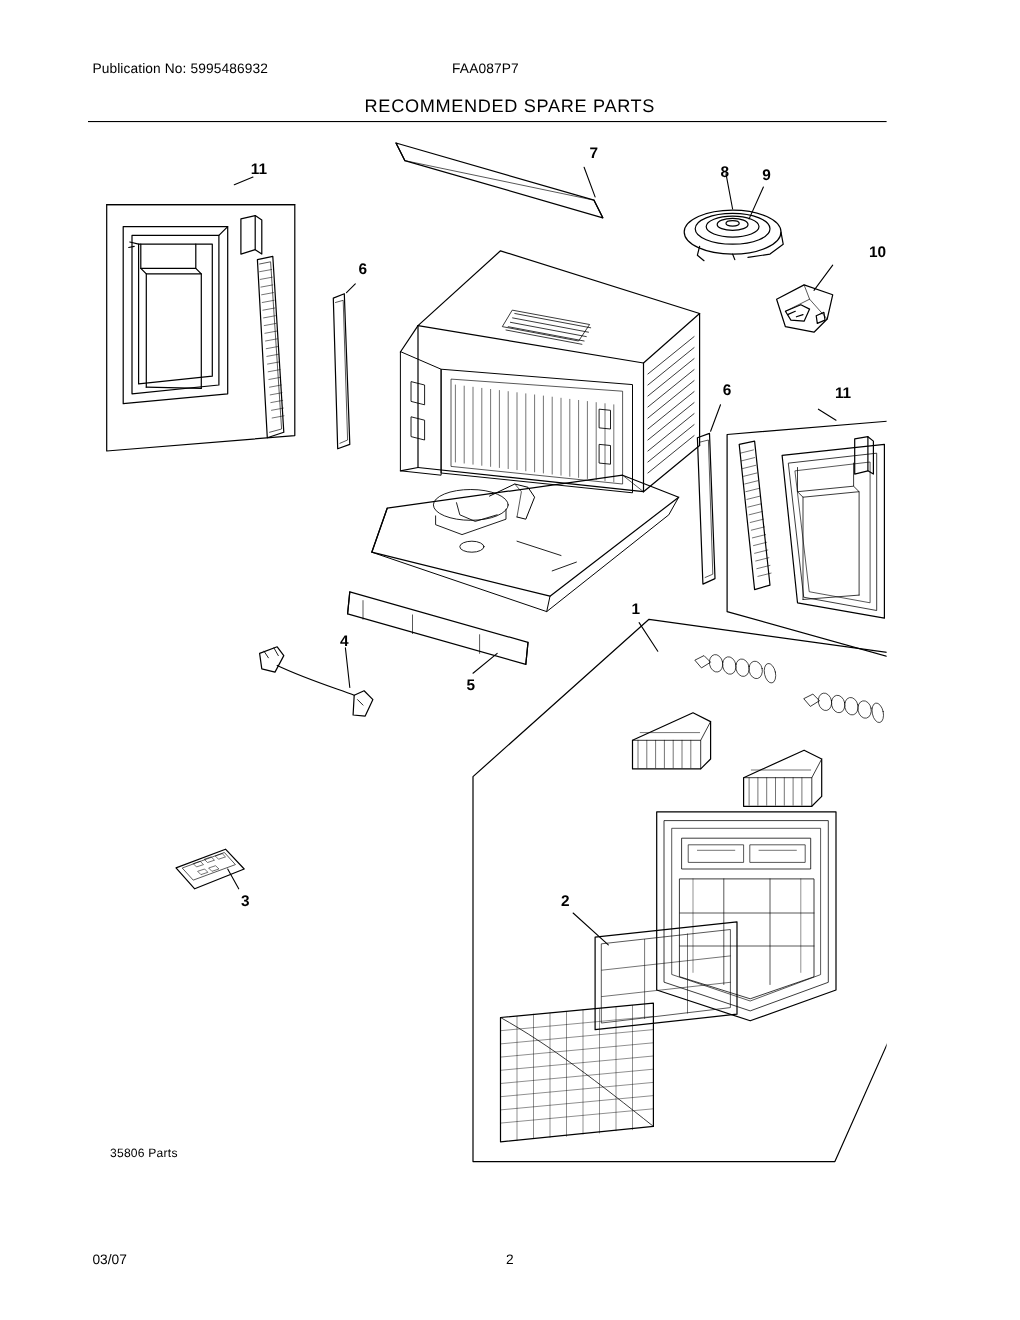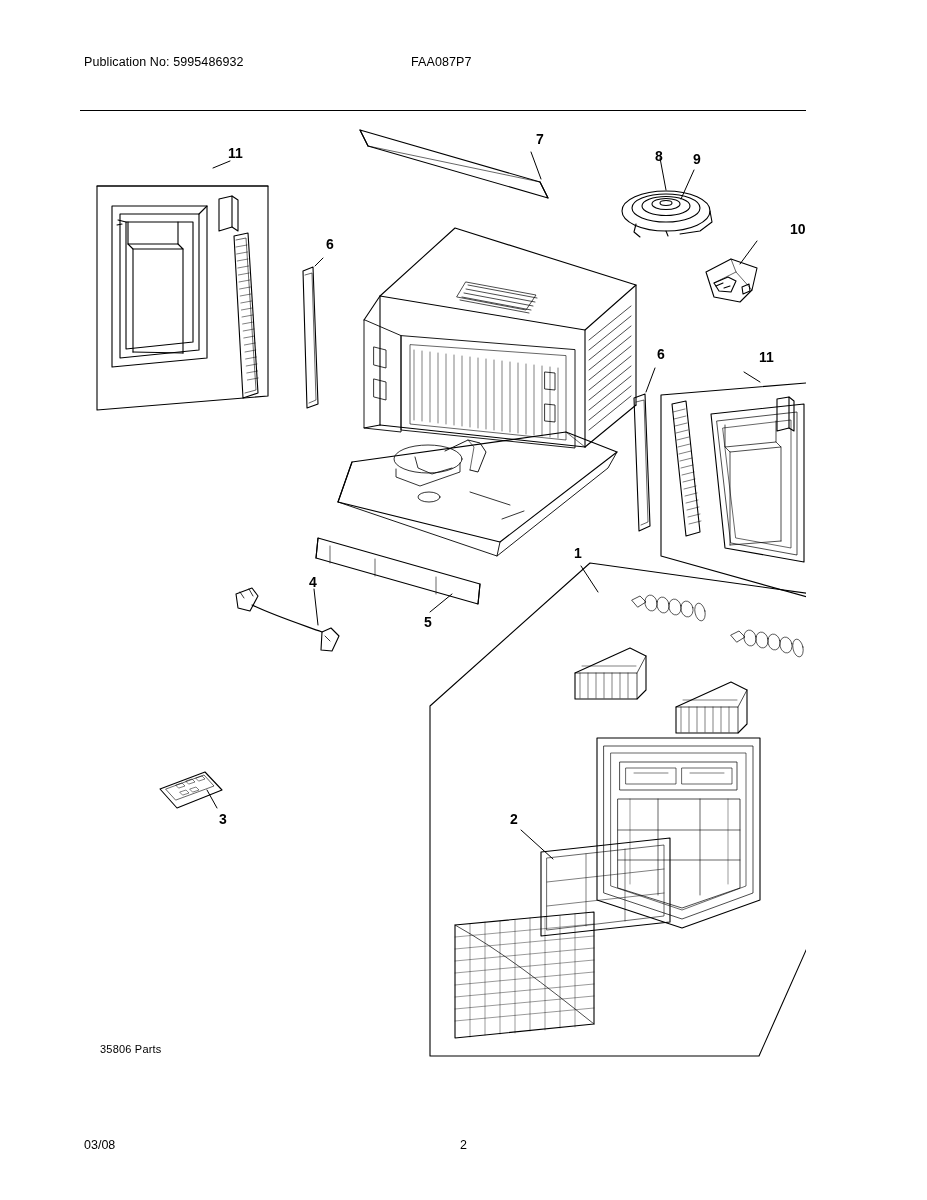--- a/index.html
+++ b/index.html
@@ -90,20 +90,21 @@
     font-family: "Liberation Sans", sans-serif;
   }
 </style>
 </head>
 <body>
 
 <div class="page">
 
   <div class="pub-no">Publication No: 5995486932</div>
   <div class="model-no">FAA087P7</div>
+  <div class="doc-title">RECOMMENDED SPARE PARTS</div>
   <div class="title-rule"></div>
 
   <svg class="drawing" viewBox="0 0 927 1200" xmlns="http://www.w3.org/2000/svg">
     <g fill="none" stroke="#000000" stroke-width="1.1" stroke-linejoin="round" stroke-linecap="round">
 
       <g>
         <path d="M97 186 L268 186 L268 396 L97 410 Z" fill="#fff"></path>
         <path d="M97 186 L268 186"></path>
         <path d="M112 206 L207 206 L207 358 L112 367 Z"></path>
         <path d="M120 214 L199 214 L199 350 L120 358 Z"></path>
@@ -466,16 +467,16 @@
   <div class="callout" style="left:326px; top:236px;">6</div>
   <div class="callout" style="left:657px; top:346px;">6</div>
   <div class="callout" style="left:536px; top:131px;">7</div>
   <div class="callout" style="left:655px; top:148px;">8</div>
   <div class="callout" style="left:693px; top:151px;">9</div>
   <div class="callout" style="left:758px; top:221px;margin-left:32px;">10</div>
   <div class="callout" style="left:228px; top:145px;">11</div>
   <div class="callout" style="left:759px; top:349px;">11</div>
 
   <div class="parts-label">35806 Parts</div>
-  <div class="footer-date">03/08</div>
+  <div class="footer-date">03/07</div>
   <div class="footer-page">2</div>
 
 </div>
 
 </body></html>

